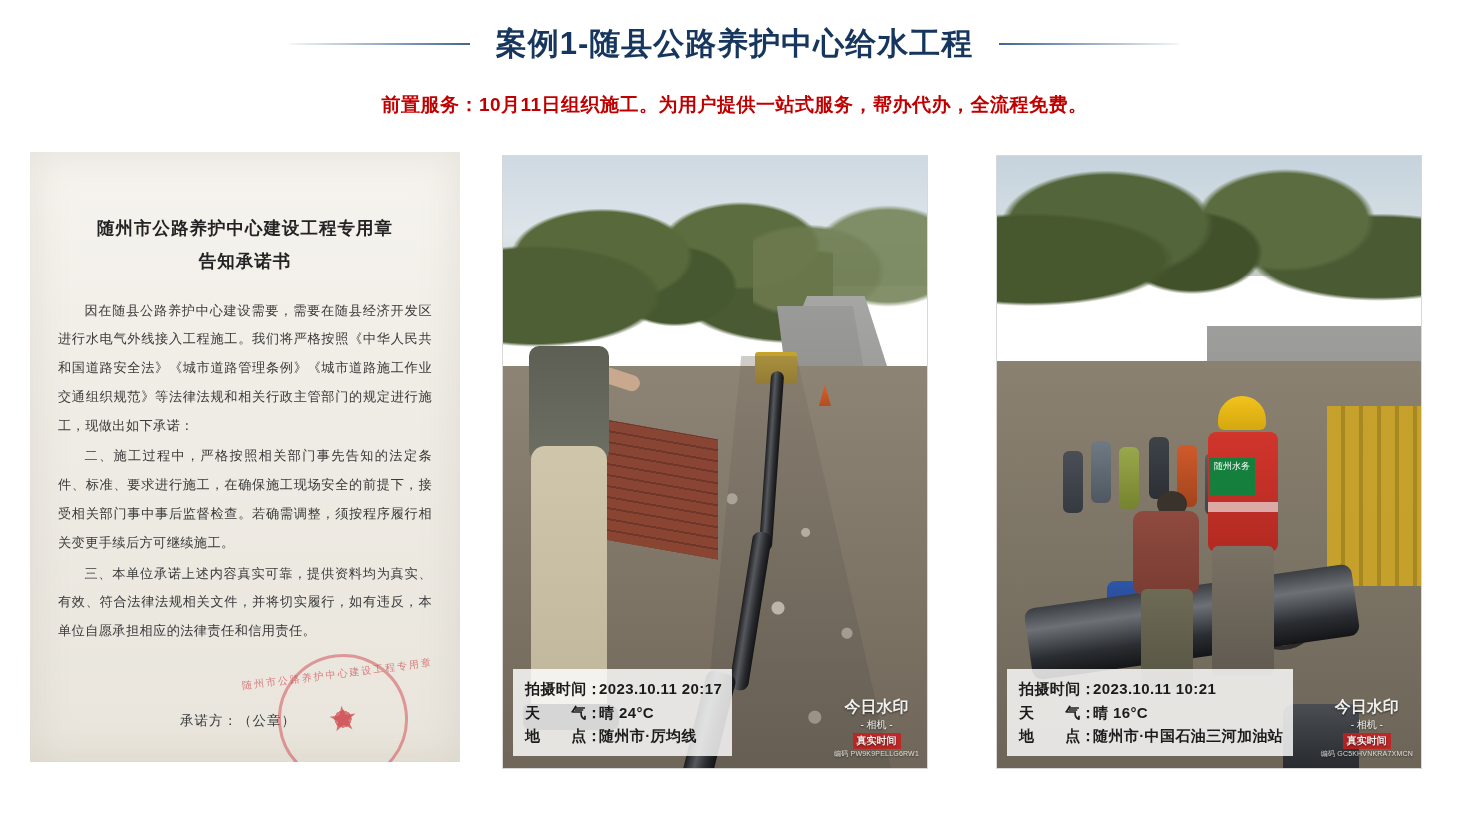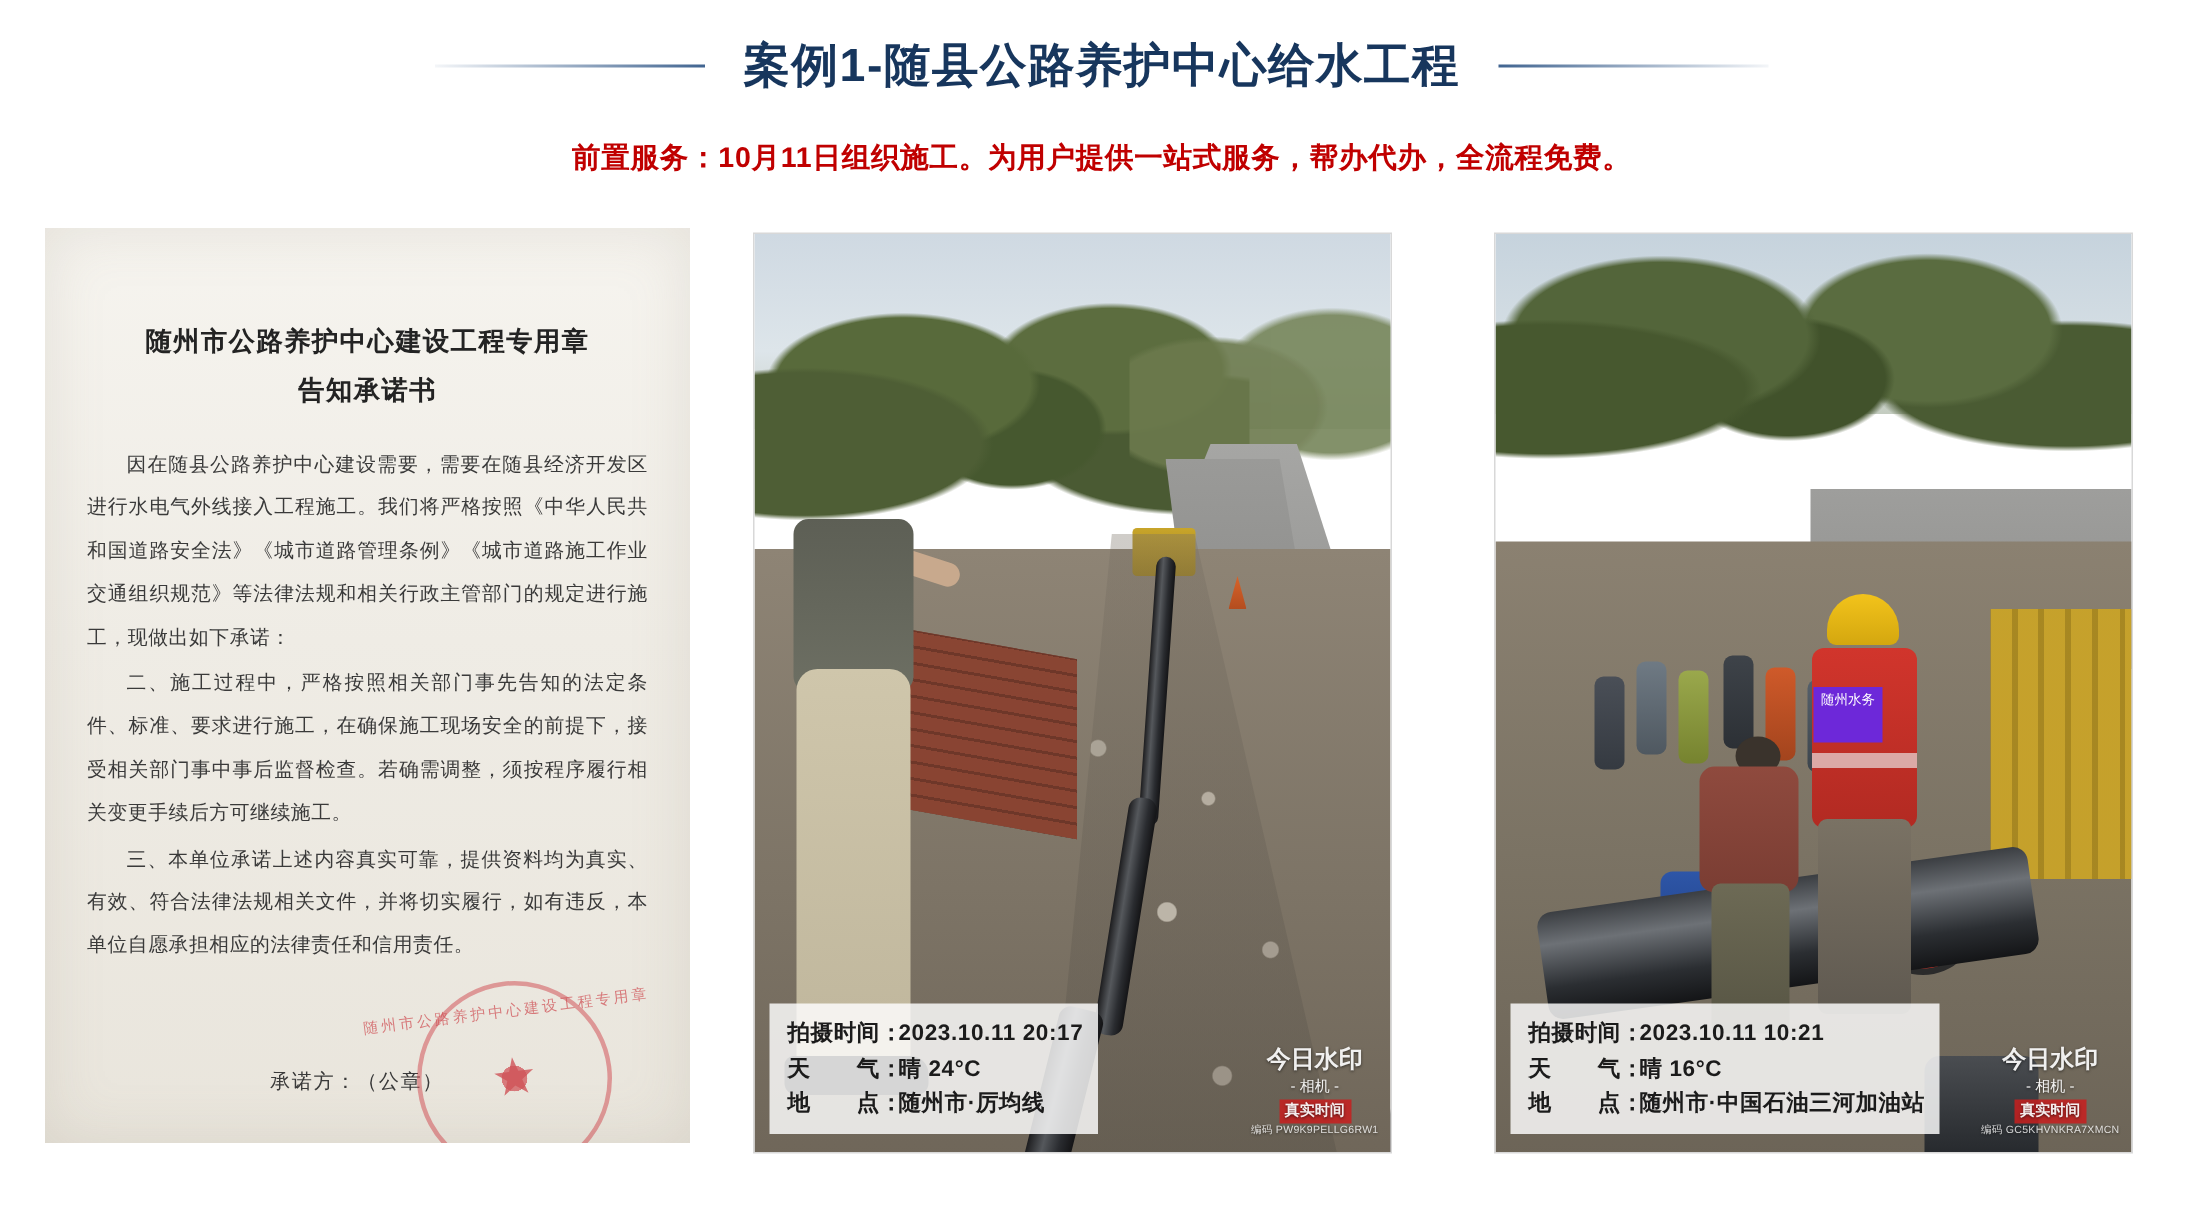--- a/index.html
+++ b/index.html
@@ -341,21 +341,21 @@
     position: absolute; left: 0; top: 70px; width: 70px; height: 10px;
     background: rgba(235,235,235,0.65);
   }
   .pb-worker-main .pants {
     position: absolute; left: 10px; top: 150px; width: 62px; height: 130px;
     background: linear-gradient(180deg, #7a7264, #5f5950);
     border-radius: 6px;
   }
   .pb-badge {
     position: absolute; left: 212px; top: 302px; width: 46px; height: 34px;
-    background: #6d28d9;
+    background: #15803d;
     color: #ffffff;
     font-size: 9px;
     line-height: 11px;
     text-align: center;
     padding-top: 3px;
     letter-spacing: 0;
   }
   .pb-worker-b {
     position: absolute; left: 130px; top: 335px; width: 76px; height: 200px;
   }

